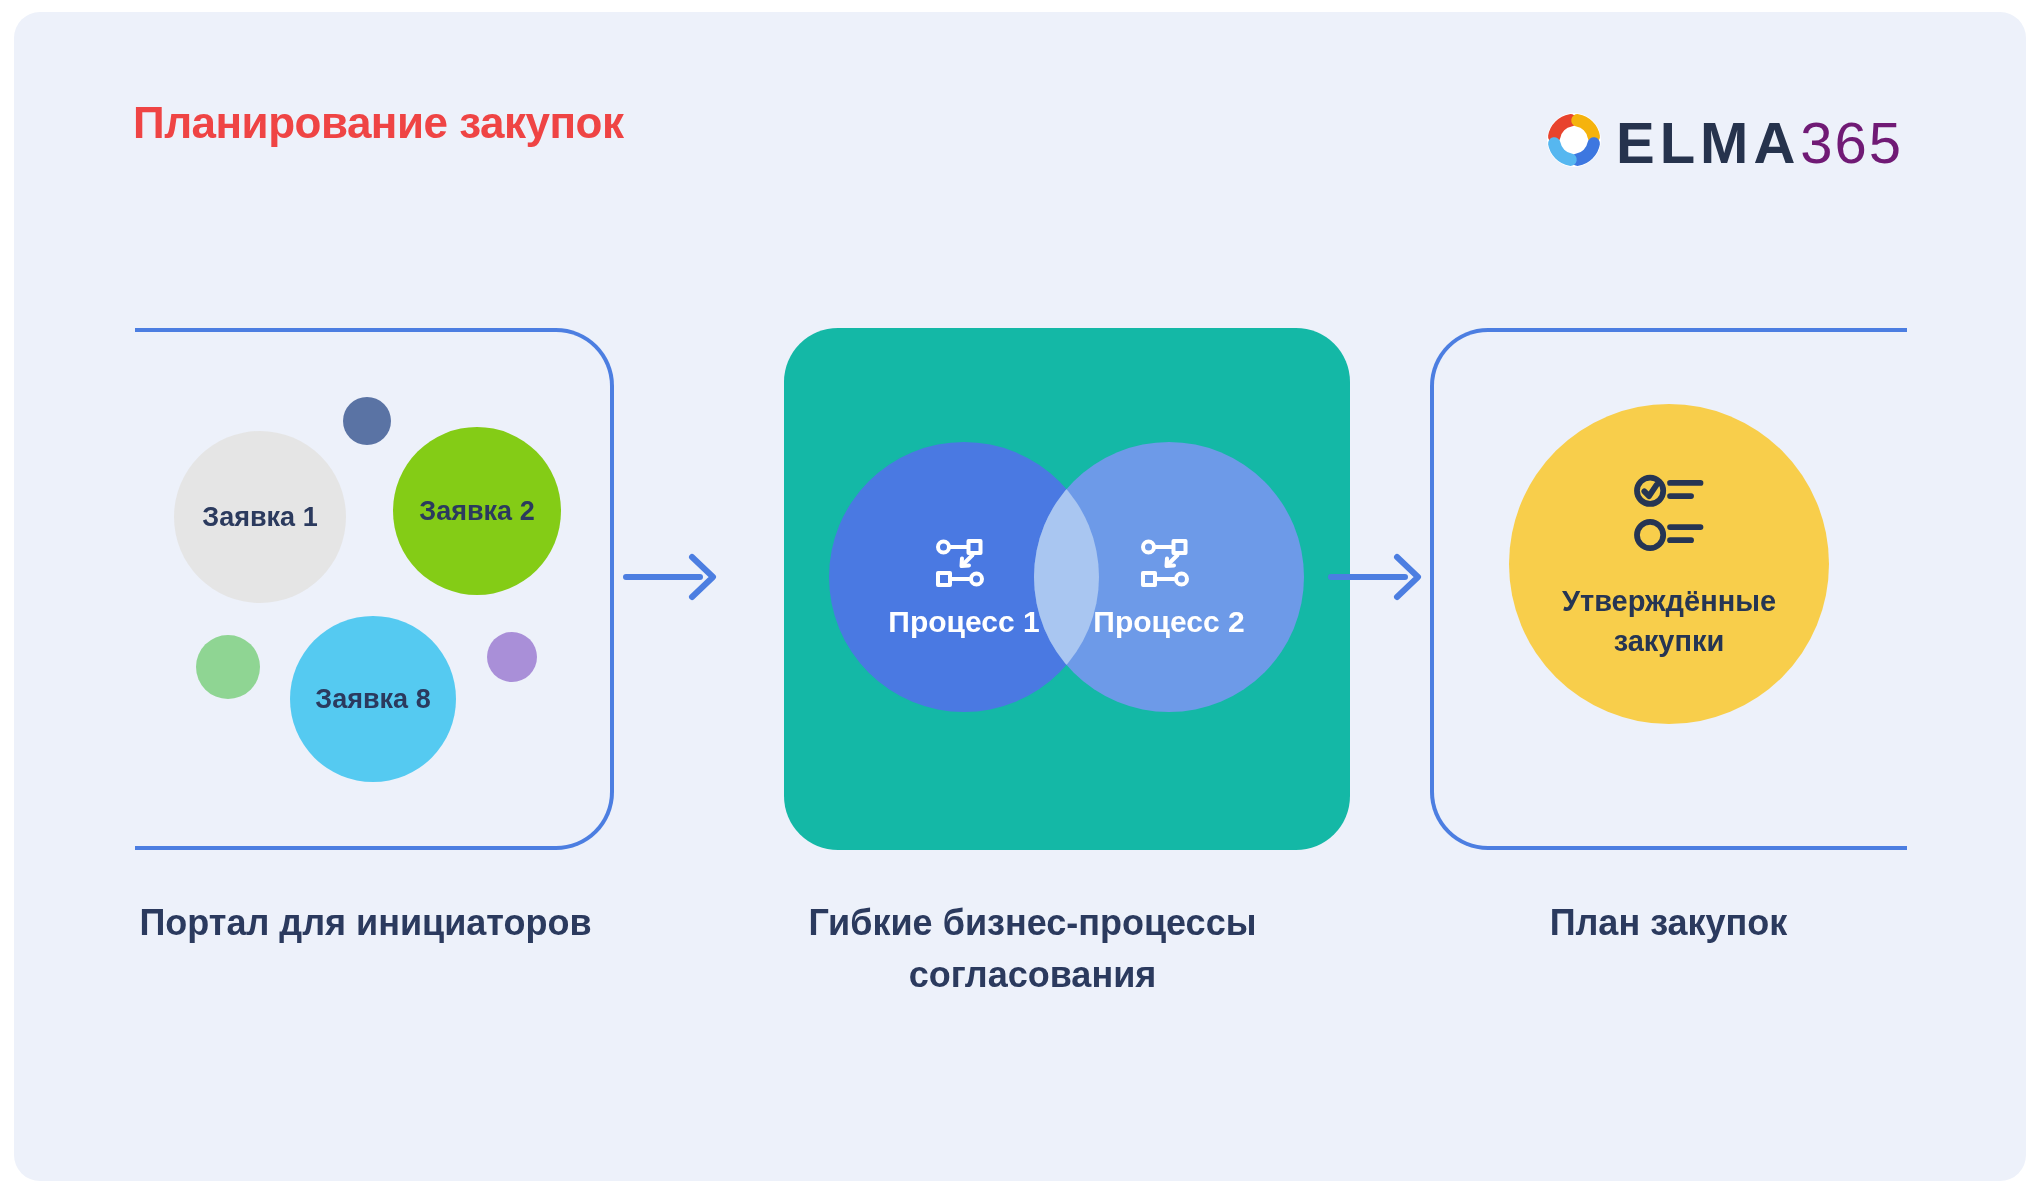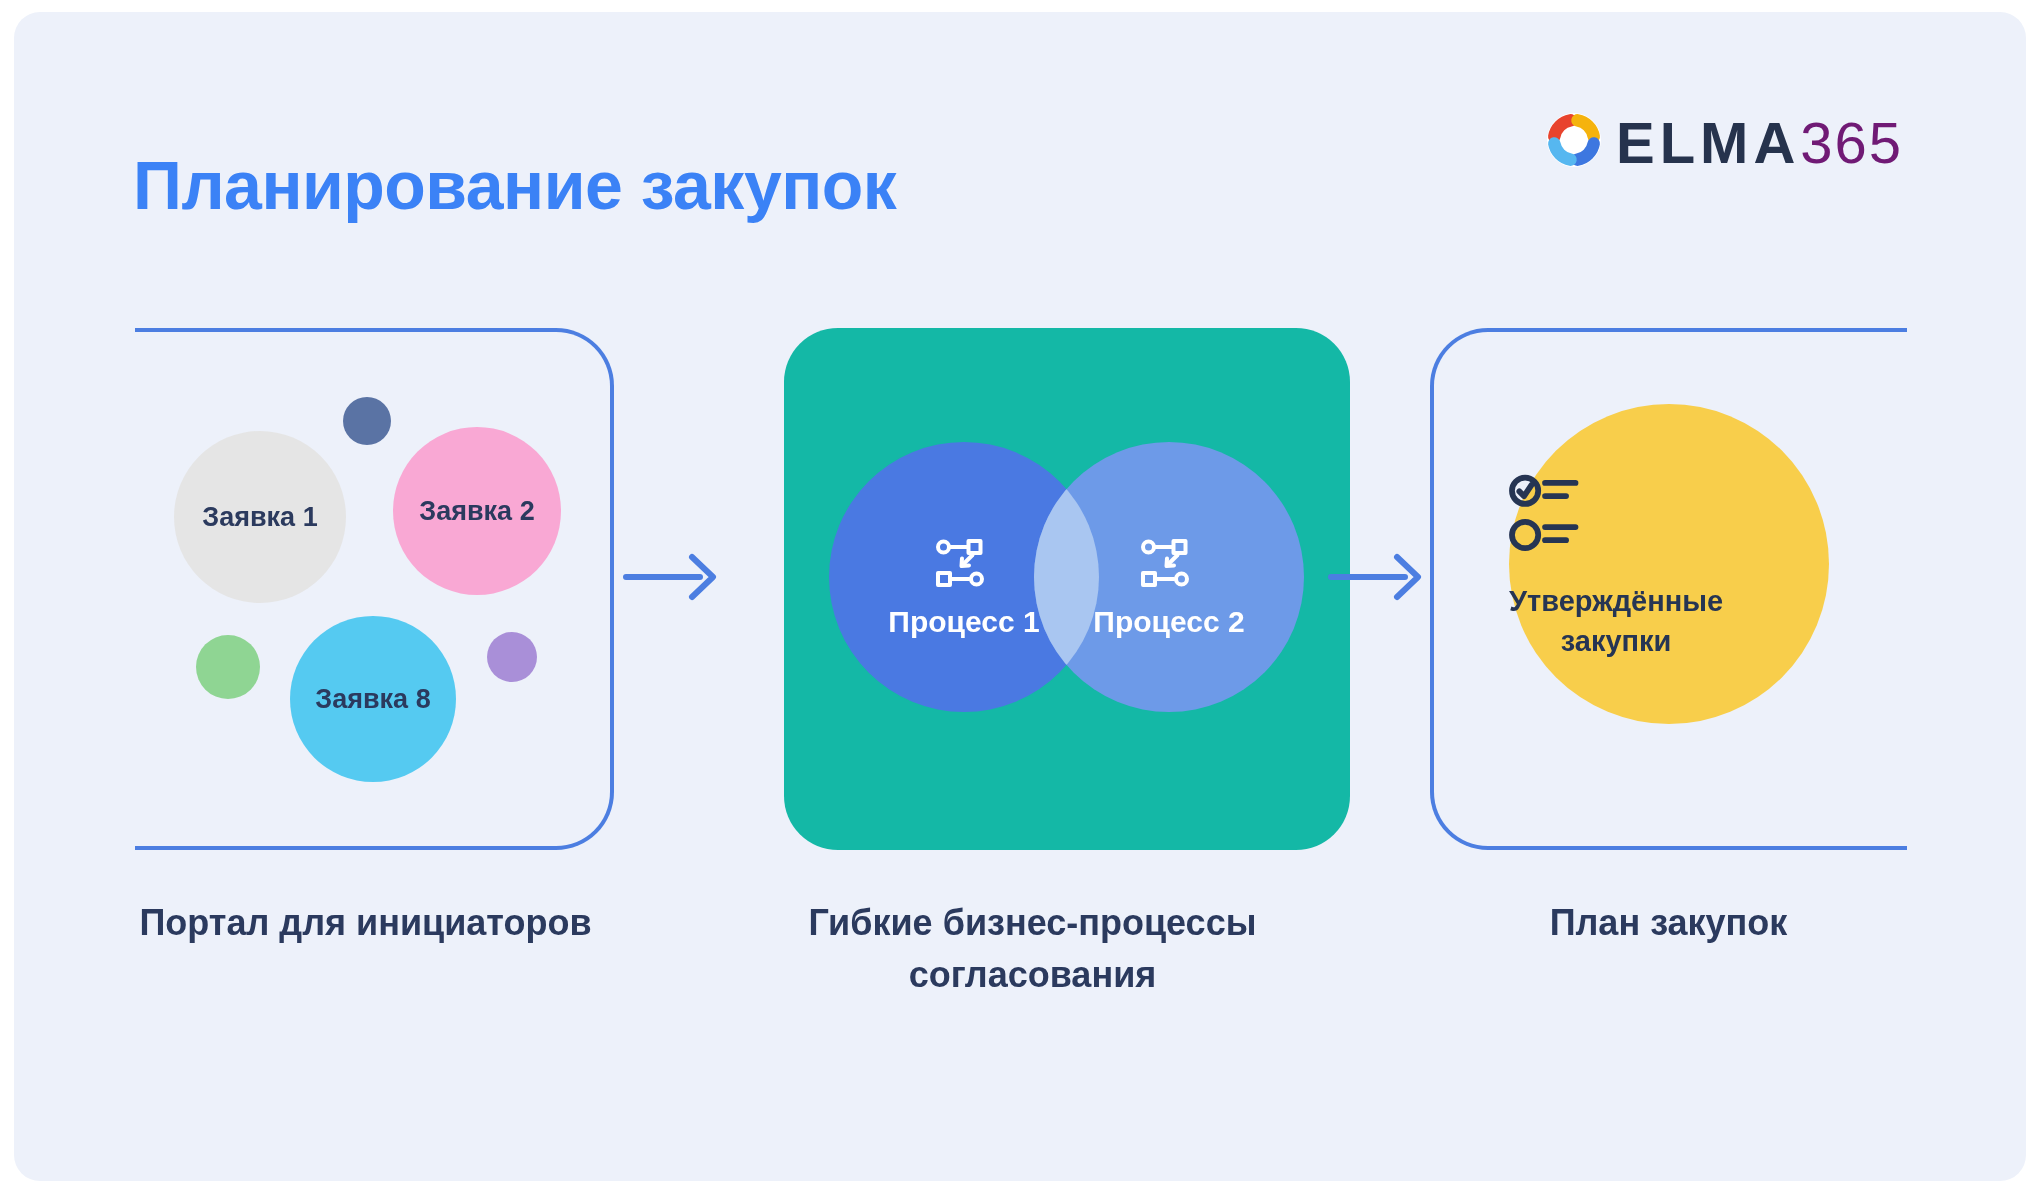--- a/index.html
+++ b/index.html
@@ -1,49 +1,49 @@
 <!DOCTYPE html>
 <html><head>
 <meta charset="utf-8">
 <style>
   html,body{margin:0;padding:0;background:#ffffff;}
   body{width:2040px;height:1193px;position:relative;overflow:hidden;
        font-family:"Liberation Sans","DejaVu Sans",sans-serif;}
   .card{position:absolute;inset:12px 14px;background:#EDF1FA;border-radius:26px;}
 
-  .title{position:absolute;left:133px;top:98px;font-size:68px;font-weight:bold;
-         color:#3b82f6;letter-spacing:-0.5px;margin-top:48px;}
+  .title{position:absolute;left:133px;top:98px;font-size:44px;font-weight:bold;
+         color:#ef4444;letter-spacing:-0.5px;}
 
   .logo{position:absolute;left:1542px;top:108px;display:flex;align-items:center;gap:10px;}
   .logo-text{display:flex;align-items:baseline;}
   .logo-bold{font-size:58px;font-weight:bold;color:#26334D;letter-spacing:5px;}
   .logo-light{font-size:58px;font-weight:normal;color:#701a75;letter-spacing:2px;}
 
   .box{position:absolute;top:328px;height:522px;box-sizing:border-box;}
   .box-portal{left:135px;width:479px;border:4px solid #4C7EE1;border-left:none;
               border-radius:0 58px 58px 0;}
   .box-plan{left:1430px;width:477px;border:4px solid #4C7EE1;border-right:none;
             border-radius:58px 0 0 58px;}
   .panel-mid{left:740px;width:566px;background:#14b8a6;border-radius:54px;border:none;margin-left:44px;}
 
   .bubble{position:absolute;border-radius:50%;display:flex;align-items:center;
           justify-content:center;font-size:27px;font-weight:bold;color:#2B3A5E;}
   .b-pink  {left:39px; top:99px; width:172px;height:172px;background:#e5e5e5;}
   .b-slate {left:208px;top:65px; width:48px; height:48px; background:#5A73A4;}
-  .b-amber {left:258px;top:95px; width:168px;height:168px;background:#f9a8d4;}
+  .b-amber {left:258px;top:95px; width:168px;height:168px;background:#84cc16;}
   .b-green {left:61px; top:303px;width:64px; height:64px; background:#8FD593;}
   .b-cyan  {left:155px;top:284px;width:166px;height:166px;background:#55CAF1;}
   .b-purple{left:352px;top:300px;width:50px; height:50px; background:#A98FD8;}
 
   .arrow{position:absolute;top:550px;}
   .arrow-1{left:622px;} .arrow-2{left:1327px;}
 
   .approved-bubble{position:absolute;left:75px;top:72px;width:320px;height:320px;
           border-radius:50%;background:#F8CE4B;display:flex;flex-direction:column;
-          align-items:flex-start;justify-content:center;padding-top:6px;box-sizing:border-box;}
+          align-items:center;justify-content:center;padding-top:6px;box-sizing:border-box;}
   .approved-label{margin-top:20px;text-align:center;font-size:29px;font-weight:bold;
           color:#263553;line-height:40px;}
 
   .caption{position:absolute;top:897px;text-align:center;font-size:36px;font-weight:bold;
            color:#2B3A5E;line-height:52px;}
   .cap-portal{left:126px;width:479px;}
   .cap-process{left:740px;width:585px;}
   .cap-plan{left:1430px;width:477px;}
 </style>
 </head>

